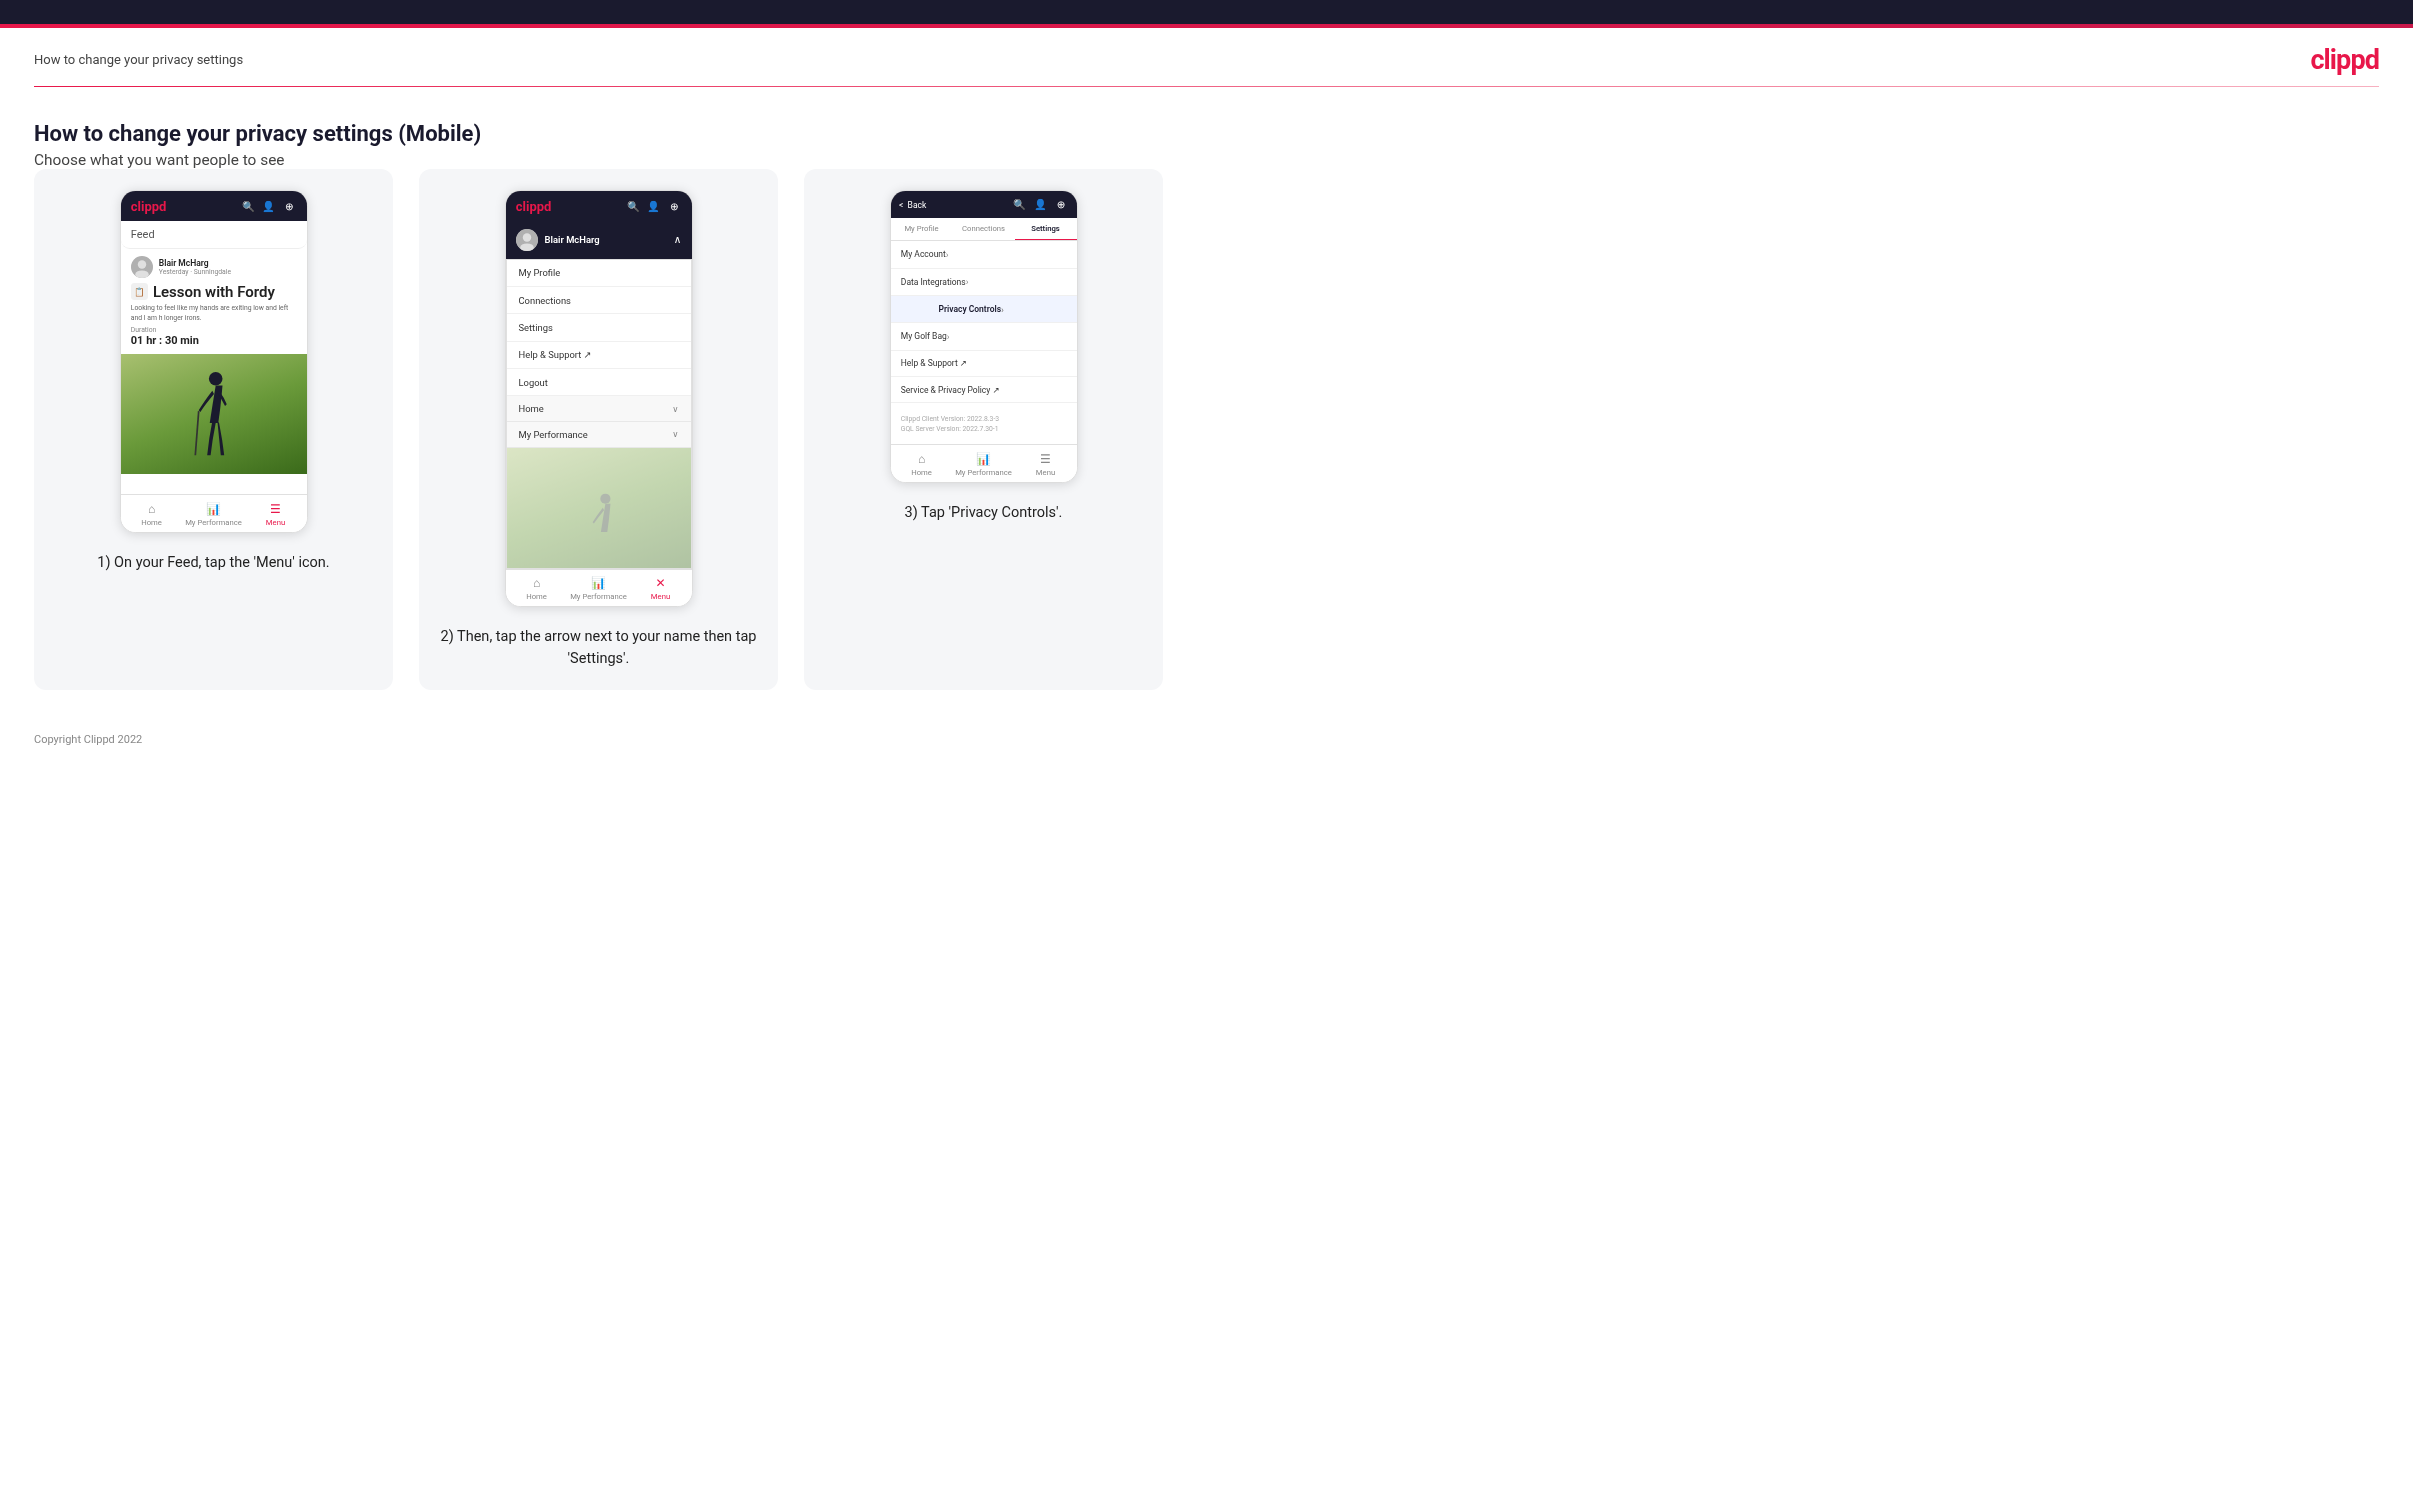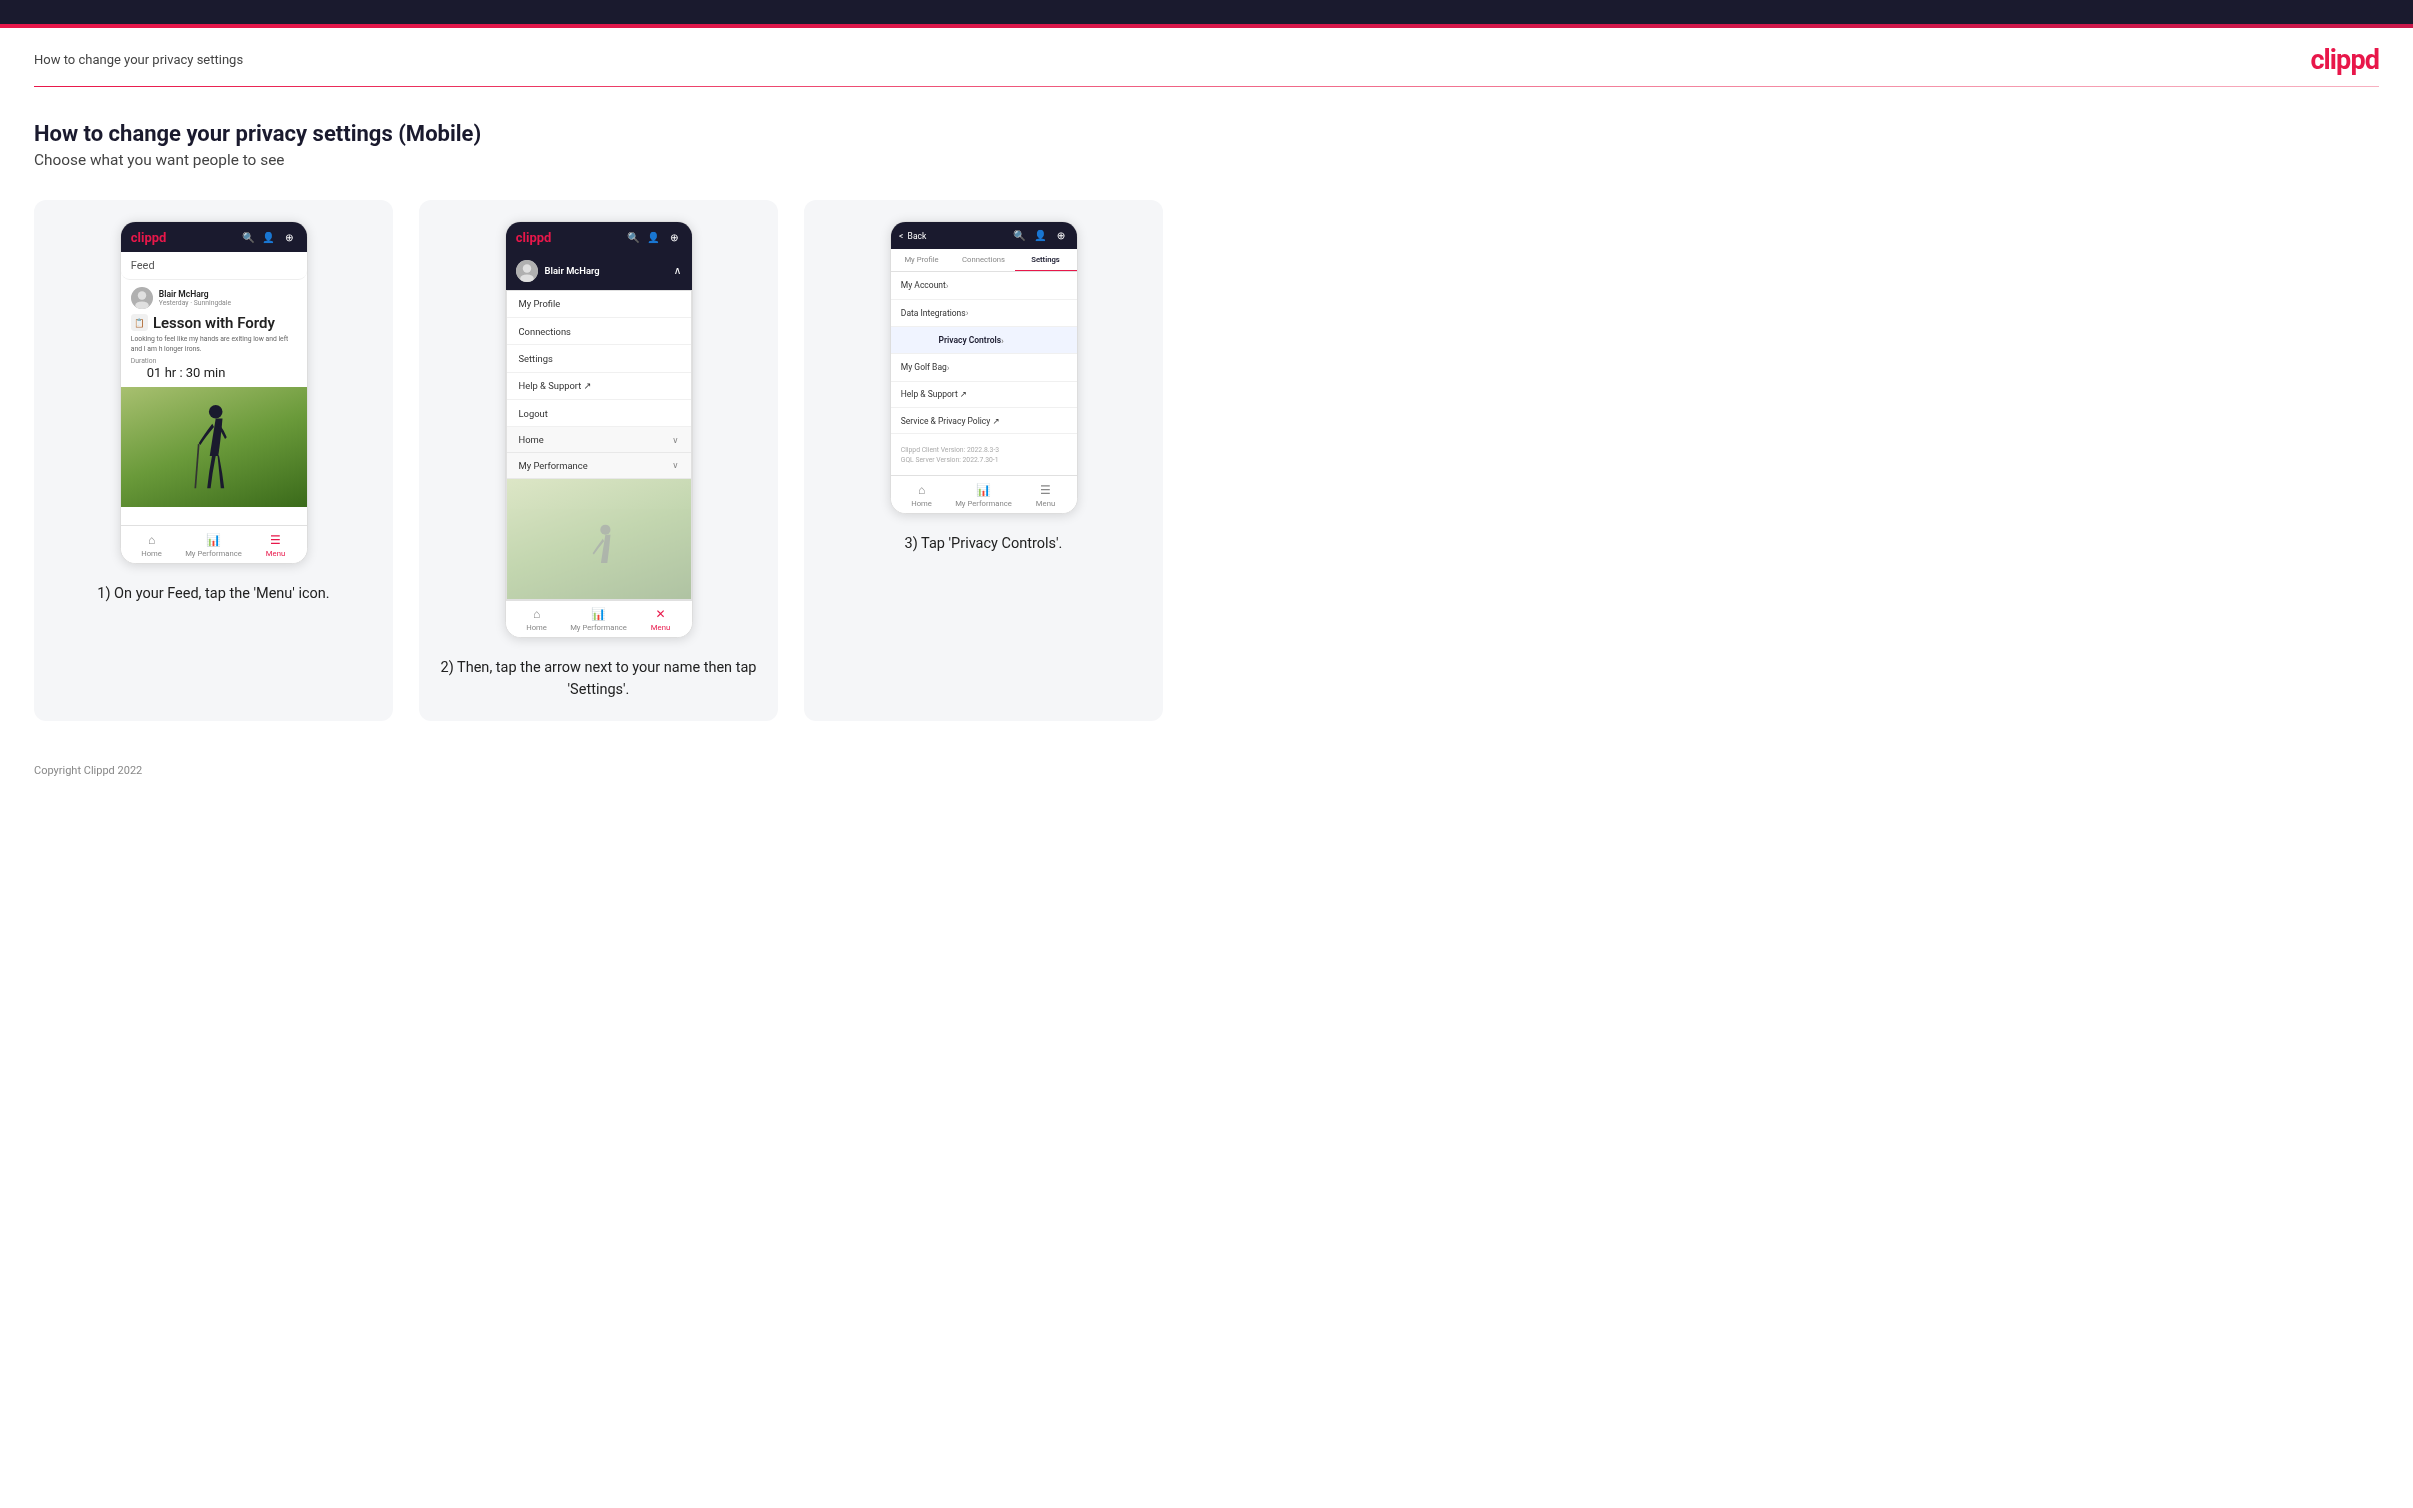--- a/index.html
+++ b/index.html
@@ -42,21 +42,20 @@
     }
     .page-heading {
       font-size: 22px;
       font-weight: 700;
       color: #1a1a2e;
       margin-bottom: 5.1px;
     }
     .page-subheading {
       font-size: 15.4px;
       color: #444;
-      margin-bottom: 31px;
     }
     .steps-row {
       display: flex;
       gap: 26px;
       justify-content: flex-start;
     }
     .step-card {
       flex: 1;
       background: #f5f6f8;
       border-radius: 12px;
@@ -196,24 +195,23 @@
       font-size: 6.8px;
       color: #666;
       margin-bottom: 3.4px;
       line-height: 1.4;
     }
     .feed-duration-label {
       font-size: 6.8px;
       color: #888;
     }
     .feed-duration-val {
-      font-size: 13px;
-      font-weight: 400;
+      font-size: 11px;
+      font-weight: 700;
       color: #222;
-      margin-left: 16px;
     }
     .feed-image {
       width: 100%;
       height: 120px;
       background: linear-gradient(160deg, #a8c070 0%, #6a9a3a 50%, #3a6a1a 100%);
       display: flex;
       align-items: center;
       justify-content: center;
       position: relative;
       overflow: hidden;

